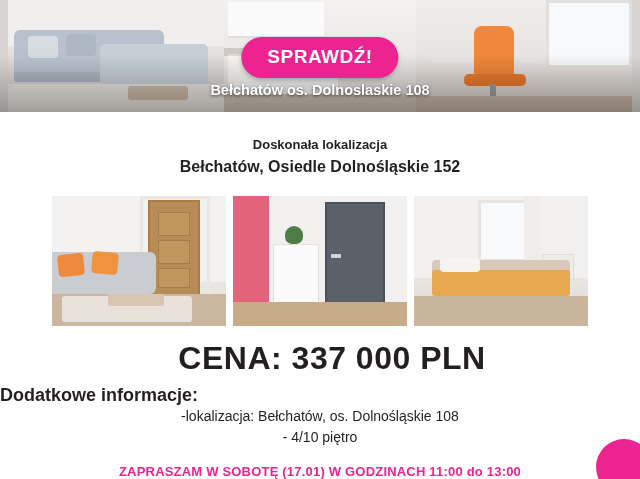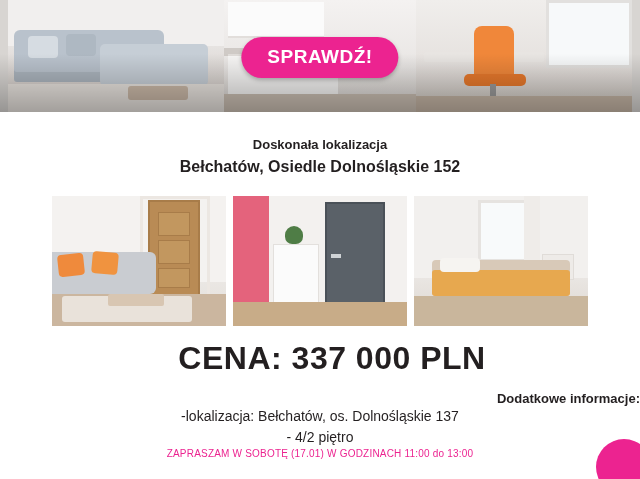--- a/index.html
+++ b/index.html
@@ -231,39 +231,39 @@
     text-align: center;
     font-size: 32px;
     font-weight: bold;
     letter-spacing: .5px;
     color: #231f20;
     padding-left: 24px;
   }
 
   
   .extra-title {
-    margin-top: 14px;
-    text-align: right;
-    font-weight: bold;
-    font-size: 13px;
+    margin-top: 8px;
+    text-align: left;
+    font-weight: bold;
+    font-size: 18px;
   }
   .extra-line {
     text-align: center;
     font-size: 14px;
     line-height: 1.5;
     color: #231f20;
   }
 
   
   .invite {
-    margin-top: 0;
+    margin-top: 16px;
     text-align: center;
     color: #ec2390;
-    font-weight: normal;
-    font-size: 10px;
+    font-weight: bold;
+    font-size: 13px;
     letter-spacing: .2px;
   }
 
   .pink-dot {
     position: absolute;
     right: -12px;
     bottom: -16px;
     width: 56px;
     height: 56px;
     border-radius: 50%;
@@ -296,20 +296,21 @@
       <div class="chair"></div>
       <div class="chair-seat"></div>
       <div class="chair-leg"></div>
       <div class="floor"></div>
     </div>
   </div>
   <div class="hero-shade"></div>
 
   <button class="cta-button">SPRAWDŹ!</button>
 
+  <div class="hero-caption">Bełchatów os. Dolnoslaskie 108</div>
 </div>
 
 <div class="location">
   <div class="line1">Doskonała lokalizacja</div>
   <div class="line2">Bełchatów, Osiedle Dolnośląskie 152</div>
 </div>
 
 <div class="gallery">
   <div class="shot s1">
     <div class="wall"></div>
@@ -345,18 +346,18 @@
     <div class="bed"></div>
     <div class="blanket"></div>
     <div class="pillow"></div>
     <div class="floor"></div>
   </div>
 </div>
 
 <div class="price">CENA: 337 000 PLN</div>
 
 <div class="extra-title">Dodatkowe informacje:</div>
-<div class="extra-line">-lokalizacja: Bełchatów, os. Dolnośląskie 137</div>
-<div class="extra-line">- 4/2 piętro</div>
+<div class="extra-line">-lokalizacja: Bełchatów, os. Dolnośląskie 108</div>
+<div class="extra-line">- 4/10 piętro</div>
 
 <div class="invite">ZAPRASZAM W SOBOTĘ (17.01) W GODZINACH 11:00 do 13:00</div>
 
 <div class="pink-dot"></div>
 
 </body></html>

